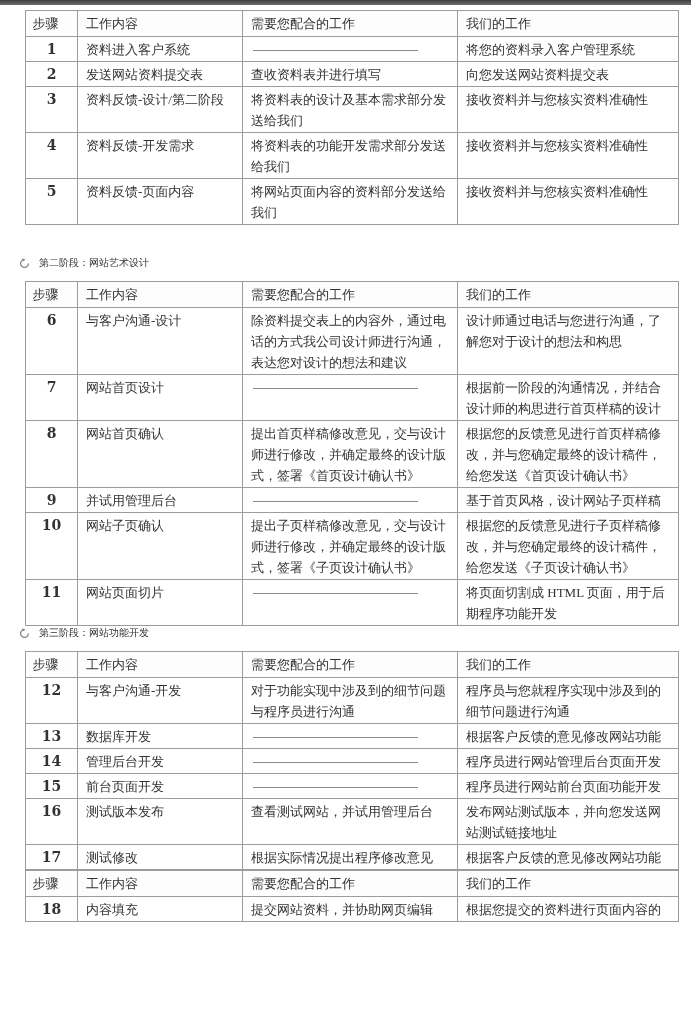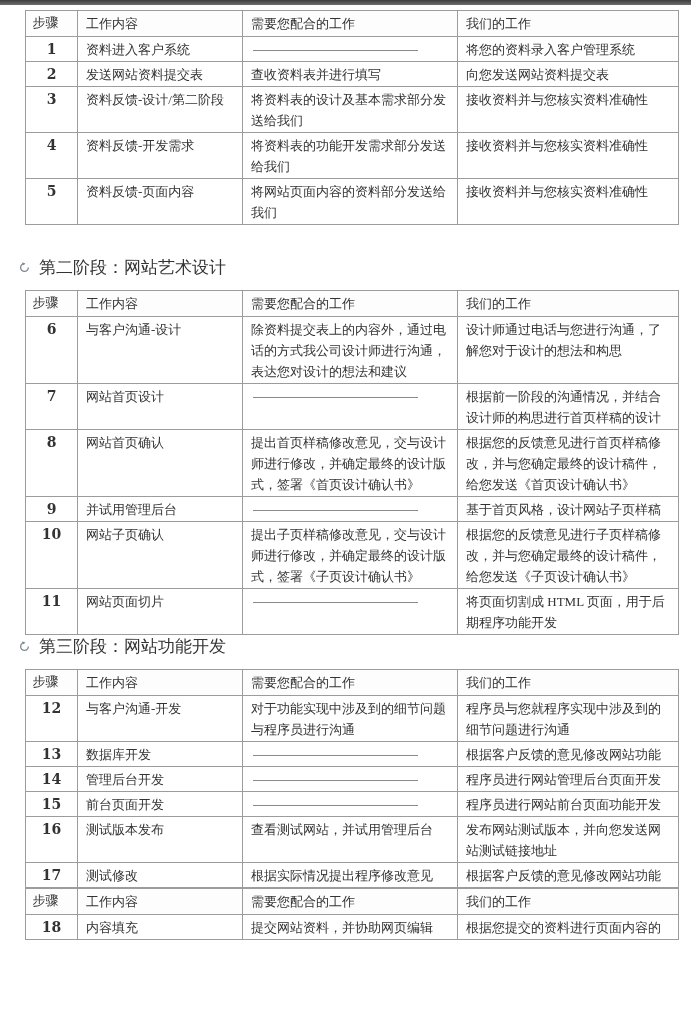--- a/index.html
+++ b/index.html
@@ -14,21 +14,21 @@
   .topbar {
     width: 691px; height: 5px;
     background: linear-gradient(#3e3e3e, #6e6e6e);
   }
   .doc { width: 694px; }
 
   .section-head {
     display: flex; align-items: center;
     gap: 9px;
     margin: 0 0 11px 19px;
-    font-size: 17px;
+    font-size: 10px;
     color: #333333;
   }
   .sec-0 .tbl-wrap { margin-top: 5px; }
   .sec-1 .section-head { margin-top: 31px; }
   .sec-2 .section-head { }
   .sec-3 .section-head { margin-top: 27px; }
 
   .tbl-wrap { margin-left: 25px; }
   table {
     border-collapse: collapse;
@@ -42,21 +42,21 @@
     vertical-align: top;
     overflow: hidden;
   }
   th {
     font-weight: normal;
     text-align: left;
     padding: 2px 6px 2px 8px;
     color: #333333;
     background: #fdfdfd;
   }
-  th.step-col { text-align: center; padding-left: 2px; padding-right: 14px; font-family: Liberation Mono, monospace; }
+  th.step-col { text-align: center; padding-left: 2px; padding-right: 14px; }
   td { padding: 2px 6px 1px 8px; }
   td.step {
     text-align: center;
     font-weight: bold;
     font-size: 14px;
     font-family: "DejaVu Serif", serif;
     padding-left: 2px; padding-right: 2px;
   }
   .dash {
     display: block;

